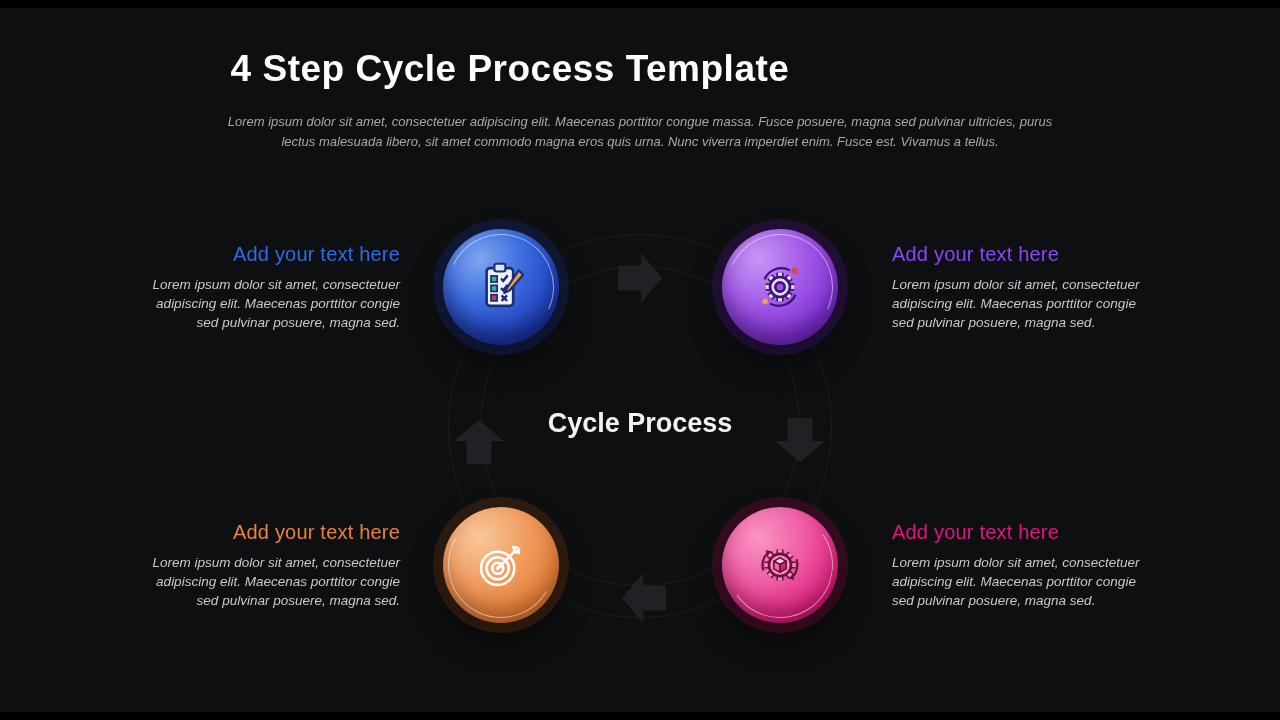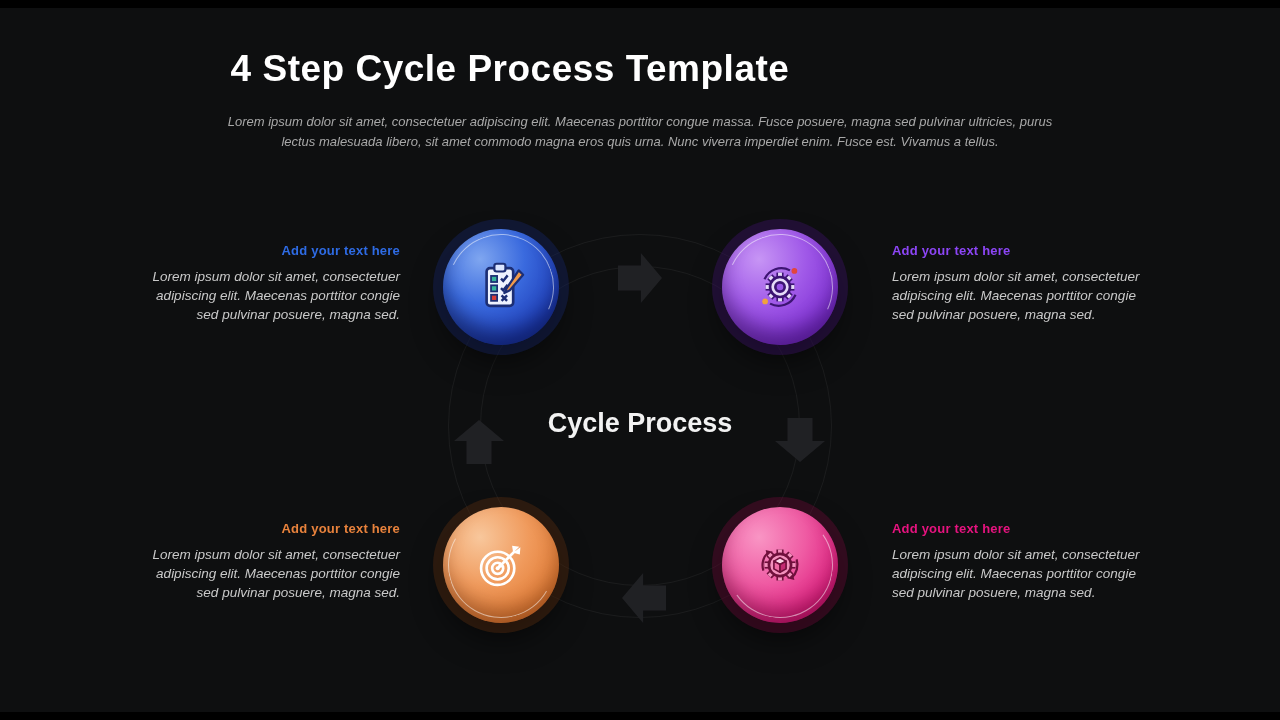--- a/index.html
+++ b/index.html
@@ -56,21 +56,21 @@
     clip-path:polygon(0 25%,52% 25%,52% 0,100% 50%,52% 100%,52% 75%,0 75%); }
   .arrow.down { left:775px; top:410px; width:50px; height:44px;
     clip-path:polygon(25% 0,25% 52%,0 52%,50% 100%,100% 52%,75% 52%,75% 0); }
   .arrow.left { left:622px; top:565px; width:44px; height:50px;
     clip-path:polygon(100% 25%,48% 25%,48% 0,0 50%,48% 100%,48% 75%,100% 75%); }
   .arrow.up { left:454px; top:412px; width:50px; height:44px;
     clip-path:polygon(25% 100%,25% 48%,0 48%,50% 0,100% 48%,75% 48%,75% 100%); }
 
   
   .block { position:absolute; width:252px; }
-  .block h3 { font-size:13px; font-weight:700; margin-bottom:9px; letter-spacing:.2px; }
+  .block h3 { font-size:20px; font-weight:400; margin-bottom:9px; letter-spacing:.2px; }
   .block p { color:#c9c9c9; font-size:13.5px; font-style:italic; line-height:1.42; }
   .block.tl { left:148px; top:235px; text-align:right; }
   .block.tr { left:892px; top:235px; text-align:left; }
   .block.bl { left:148px; top:513px; text-align:right; }
   .block.br { left:892px; top:513px; text-align:left; }
 </style>
 </head>
 <body>
 
 <div class="slide">

